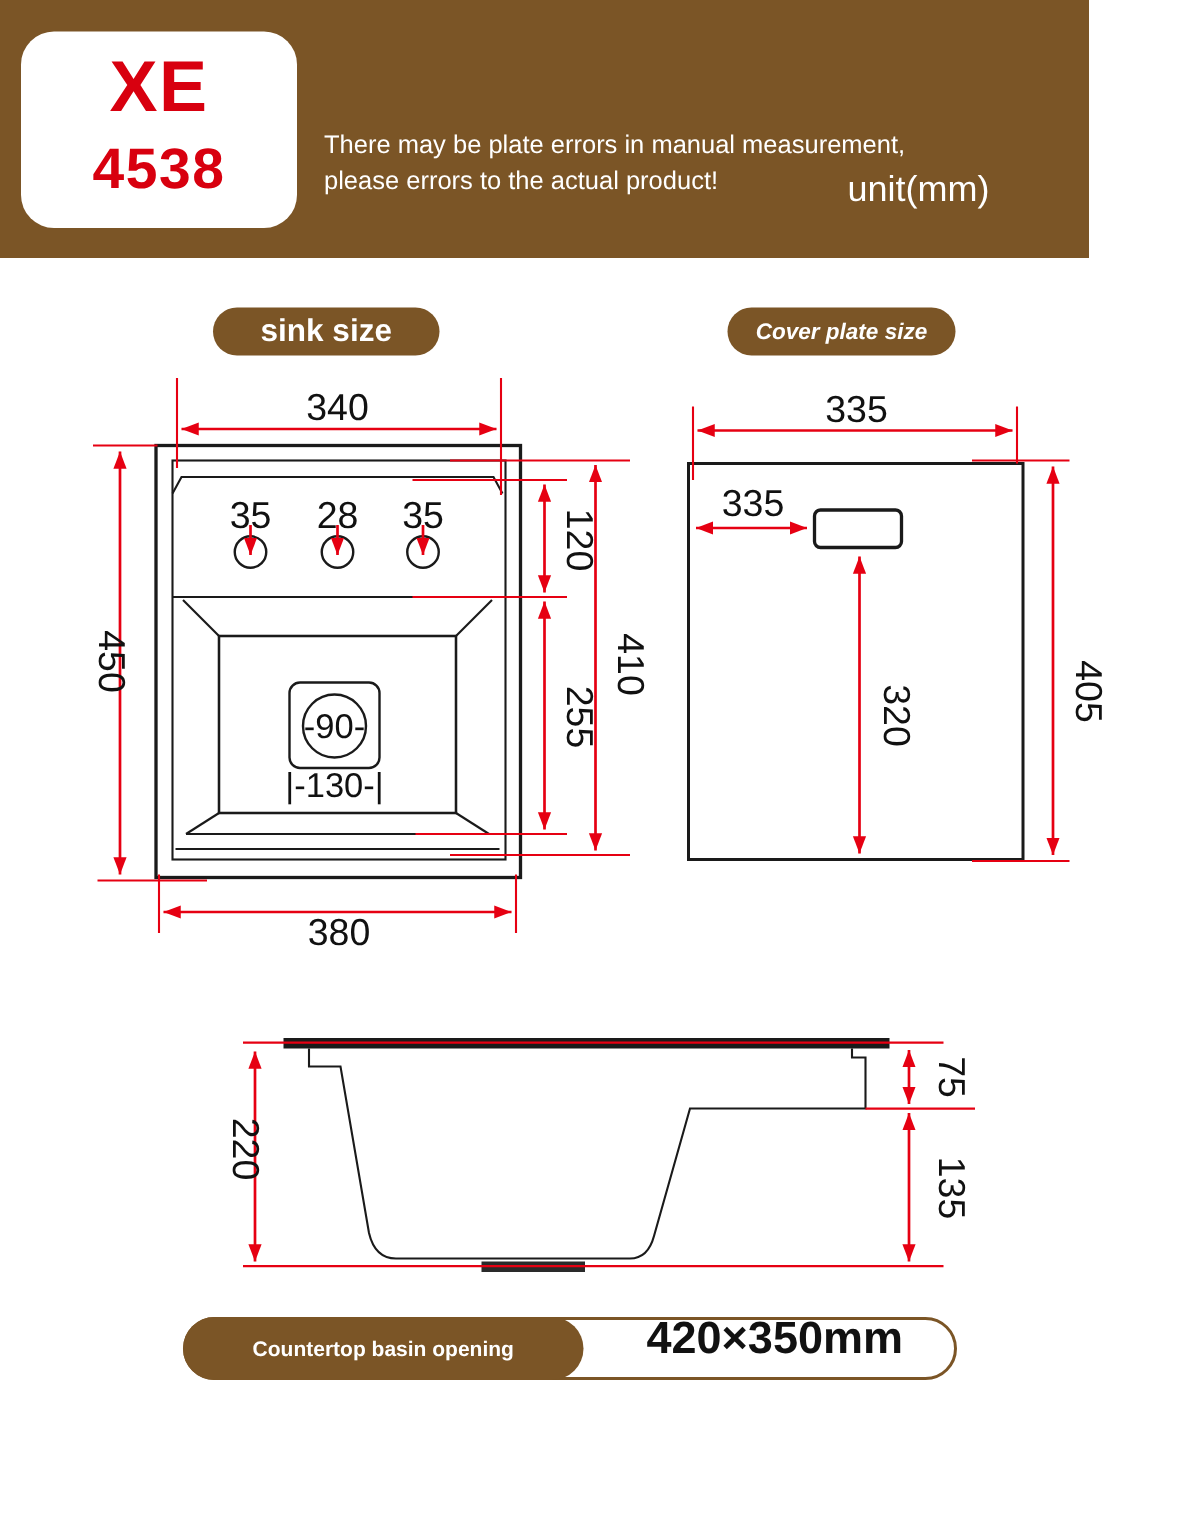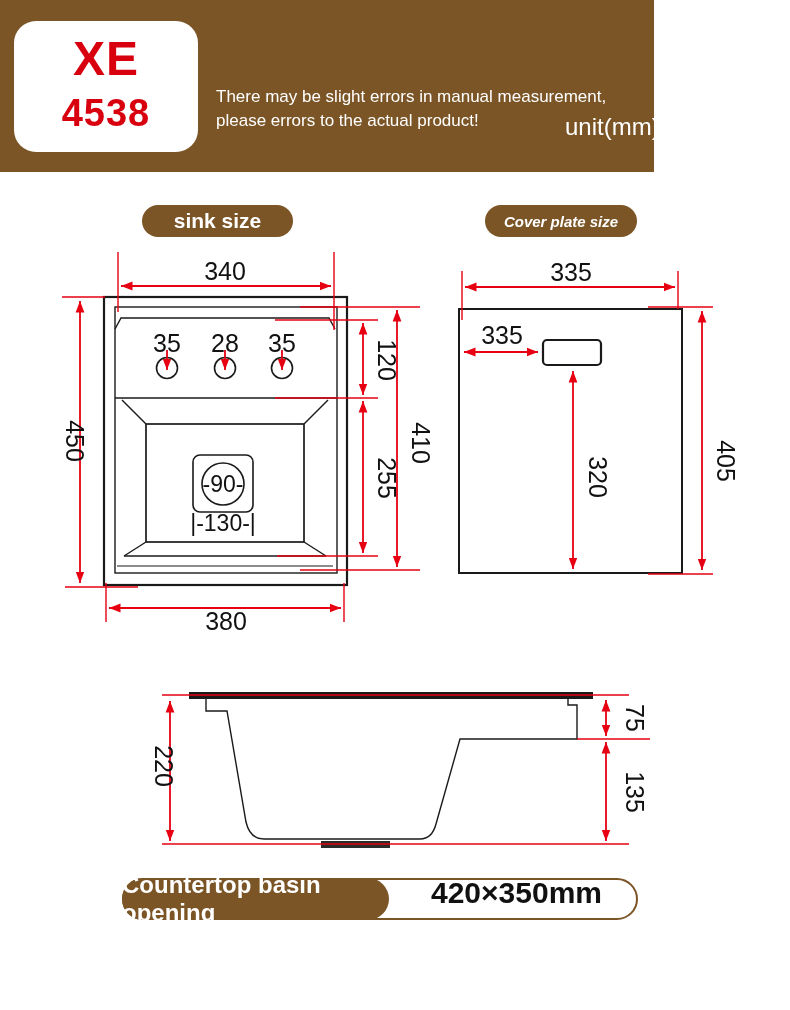--- a/index.html
+++ b/index.html
@@ -1,19 +1,19 @@
 <!DOCTYPE html>
 <html><head>
 <meta charset="utf-8">
 <style>
   html,body{margin:0;padding:0;background:#fff;}
   .stage{position:relative;width:790px;height:1010px;background:#fff;overflow:hidden;
          font-family:"Liberation Sans","DejaVu Sans",sans-serif;}
   
-  .header{position:absolute;left:0;top:0;width:654px;height:172px;background:#7b5526;}
+  .header{position:absolute;left:0;top:0;width:726px;height:172px;background:#7b5526;}
   .model-box{position:absolute;left:14px;top:21px;width:184px;height:131px;background:#fff;
              border-radius:22px;display:flex;flex-direction:column;align-items:center;justify-content:center;}
   .model-top{color:#d8000f;font-weight:bold;font-size:48px;line-height:52px;letter-spacing:1px;}
   .model-bottom{color:#d8000f;font-weight:bold;font-size:38px;line-height:56px;letter-spacing:1px;}
   .main-title{position:absolute;left:213px;top:24px;width:570px;color:#fff;font-size:45px;
               font-weight:bold;letter-spacing:-1px;white-space:nowrap;}
   .note{position:absolute;left:216px;color:#fff;font-size:17px;line-height:20px;}
   .note1{top:87px;} .note2{top:111px;}
   .unit{position:absolute;left:565px;top:113px;color:#fff;font-size:24px;}
   
@@ -25,36 +25,36 @@
   svg.diagram{position:absolute;left:0;top:0;}
   .blk{stroke:#1a1a1a;fill:none;}
   .red{stroke:#e60012;fill:none;}
   .dim-text{font-family:"Liberation Sans","DejaVu Sans",sans-serif;font-size:25px;fill:#111;}
   .dim-text-sm{font-family:"Liberation Sans","DejaVu Sans",sans-serif;font-size:23px;fill:#111;}
   .mid{text-anchor:middle;}
   
   .bottom-bar{position:absolute;left:122px;top:878px;width:516px;height:42px;background:#fff;
               border:2px solid #7b5526;border-radius:23px;box-sizing:border-box;display:flex;align-items:center;}
   .bottom-label{position:absolute;left:-2px;top:-2px;width:267px;height:42px;background:#7b5526;
-                border-radius:23px;color:#fff;font-size:24px;font-weight:bold;
+                border-radius:23px;color:#fff;font-size:14px;font-weight:bold;
                 display:flex;align-items:center;justify-content:center;}
   .bottom-value{position:absolute;left:280px;top:0;width:225px;height:26px;color:#111;
                 font-size:30px;font-weight:bold;display:flex;align-items:center;justify-content:center;}
 </style>
 </head>
 <body>
 
 <div class="stage">
 
   <div class="header">
     <div class="model-box">
       <div class="model-top">XE</div>
       <div class="model-bottom">4538</div>
     </div>
-    <div class="note note1">There may be slight errors in manual measurement,</div>
+    <div class="note note1">There may be plate errors in manual measurement,</div>
     <div class="note note2">please errors to the actual product!</div>
     <div class="unit">unit(mm)</div>
   </div>
 
   <div class="pill pill-sink">sink size</div>
   <div class="pill pill-cover">Cover plate size</div>
 
   <svg class="diagram" width="790" height="1010" viewBox="0 0 790 1010">
     <defs>
       <marker id="ar" markerUnits="userSpaceOnUse" markerWidth="13" markerHeight="11" refX="11.5" refY="5" orient="auto-start-reverse">

